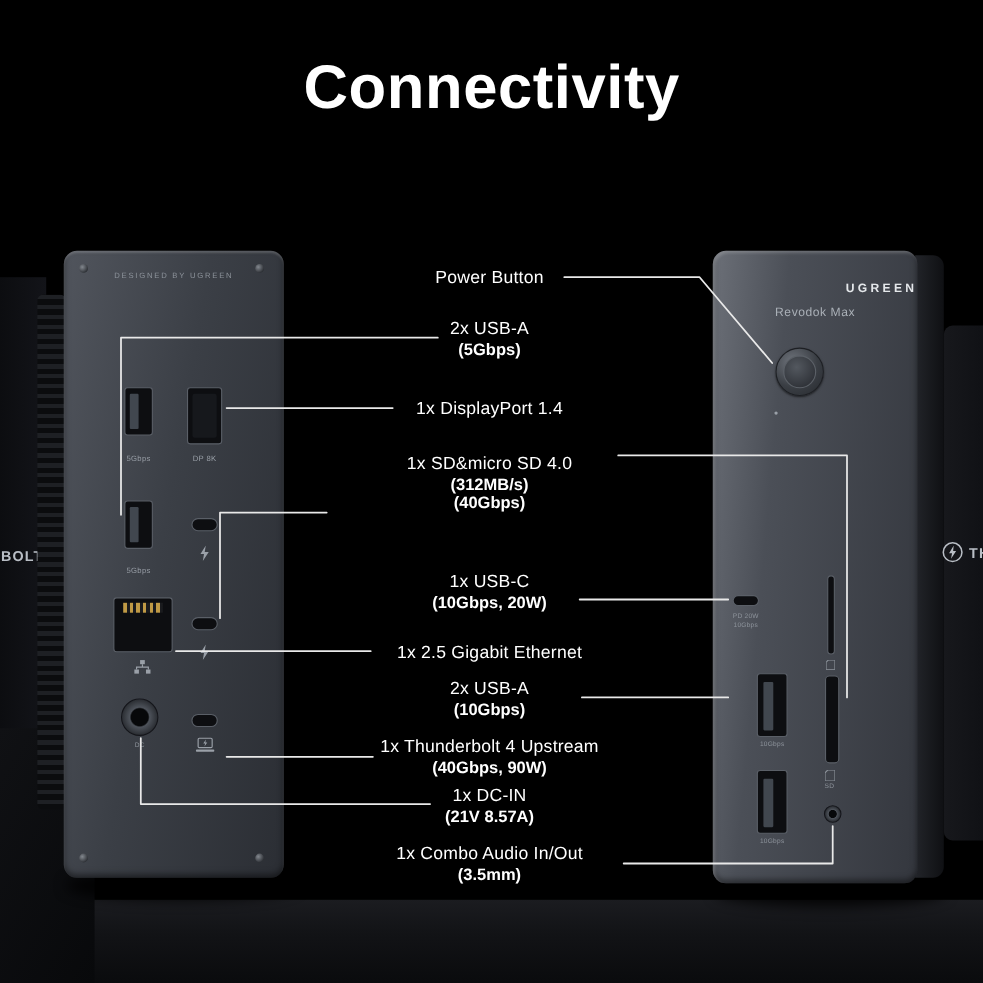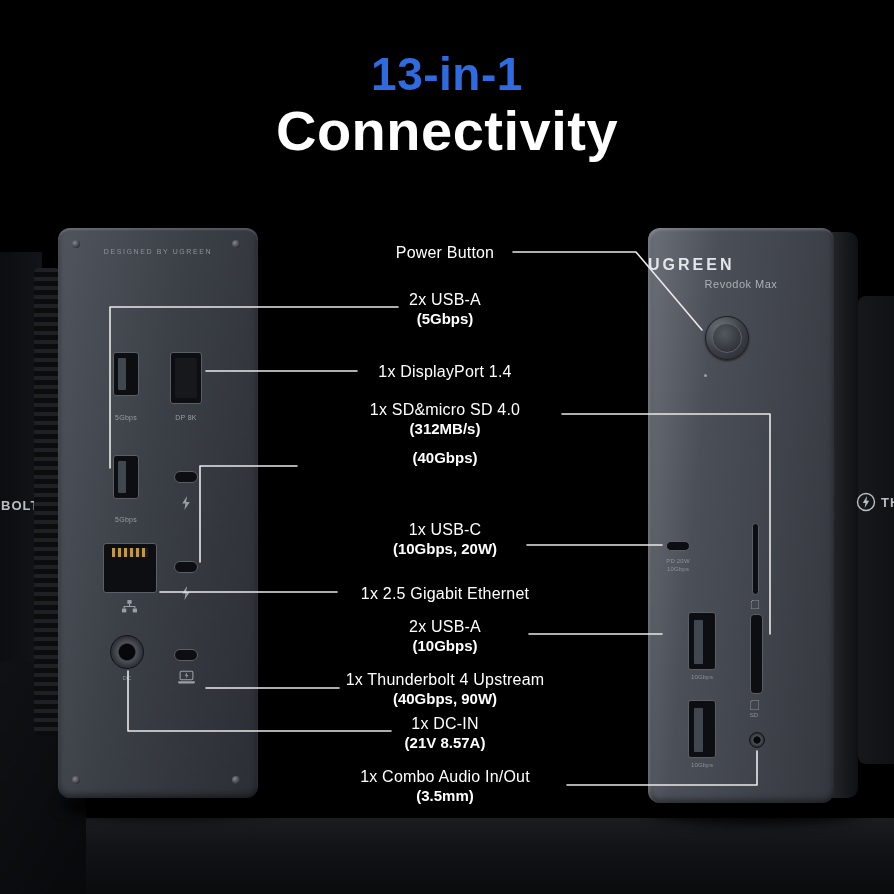--- a/index.html
+++ b/index.html
@@ -50,21 +50,21 @@
   .eth-pins{position:absolute;left:8px;top:4px;right:8px;height:9px;
     background:repeating-linear-gradient(90deg,#c09a45 0 3px,#1a1b1e 3px 6px)}
   .plabel{position:absolute;font-size:7px;color:#989ea6;letter-spacing:.3px;text-align:center;white-space:nowrap}
   .plabel-xs{position:absolute;font-size:6px;color:#8d939b;letter-spacing:.2px;text-align:center;white-space:nowrap}
   .jack{position:absolute;border-radius:50%;
     background:radial-gradient(circle at 50% 50%,#07080a 0 34%,#4d525a 40%,#2a2d32 72%,#16171a 100%);
     border:1px solid #14151a}
   .picon{position:absolute}
 
   
-  .brand{position:absolute;left:0;top:28px;width:100%;text-align:left;font-size:16px;
+  .brand{position:absolute;left:0;top:28px;width:100%;text-align:right;font-size:11px;
     font-weight:700;letter-spacing:3px;color:#e4e7ea}
   .model{position:absolute;left:0;top:50px;width:100%;text-align:center;font-size:11px;
     letter-spacing:.5px;color:#aab0b7}
   .power-btn{position:absolute;left:57px;top:88px;width:44px;height:44px;border-radius:50%;
     background:radial-gradient(circle at 35% 30%,#70757d,#3a3e44 55%,#26292e 100%);
     border:1px solid #1d1f23;box-shadow:0 1px 2px rgba(0,0,0,.6)}
   .power-btn-inner{position:absolute;left:6px;top:6px;width:30px;height:30px;border-radius:50%;
     border:1px solid #5b6067;background:radial-gradient(circle at 40% 35%,#53585f,#2e3137 80%)}
   .led{position:absolute;left:56px;top:146px;width:3px;height:3px;border-radius:50%;background:#9aa0a8}
 
@@ -193,35 +193,34 @@
     <polyline points="527,545 662,545"></polyline>
     <polyline points="337,592 160,592"></polyline>
     <polyline points="529,634 662,634"></polyline>
     <polyline points="339,688 206,688"></polyline>
     <polyline points="391,731 128,731 128,671"></polyline>
     <polyline points="567,785 757,785 757,751"></polyline>
   </g>
 </svg>
 
 <div class="title-wrap">
-  <div class="title-accent">13-in-1</div>
   <div class="title-main">Connectivity</div>
 </div>
 
 <div class="callout" style="top:243px">
   <div class="c-main">Power Button</div>
 </div>
 <div class="callout" style="top:290px">
   <div class="c-main">2x USB-A</div>
   <div class="c-sub">(5Gbps)</div>
 </div>
 <div class="callout" style="top:362px">
   <div class="c-main">1x DisplayPort 1.4</div>
 </div>
-<div class="callout" style="top:400px">
+<div class="callout" style="top:412px">
   <div class="c-main">1x SD&amp;micro SD 4.0</div>
   <div class="c-sub">(312MB/s)</div>
 </div>
 <div class="callout" style="top:448px">
   <div class="c-sub">(40Gbps)</div>
 </div>
 <div class="callout" style="top:520px">
   <div class="c-main">1x USB-C</div>
   <div class="c-sub">(10Gbps, 20W)</div>
 </div>

